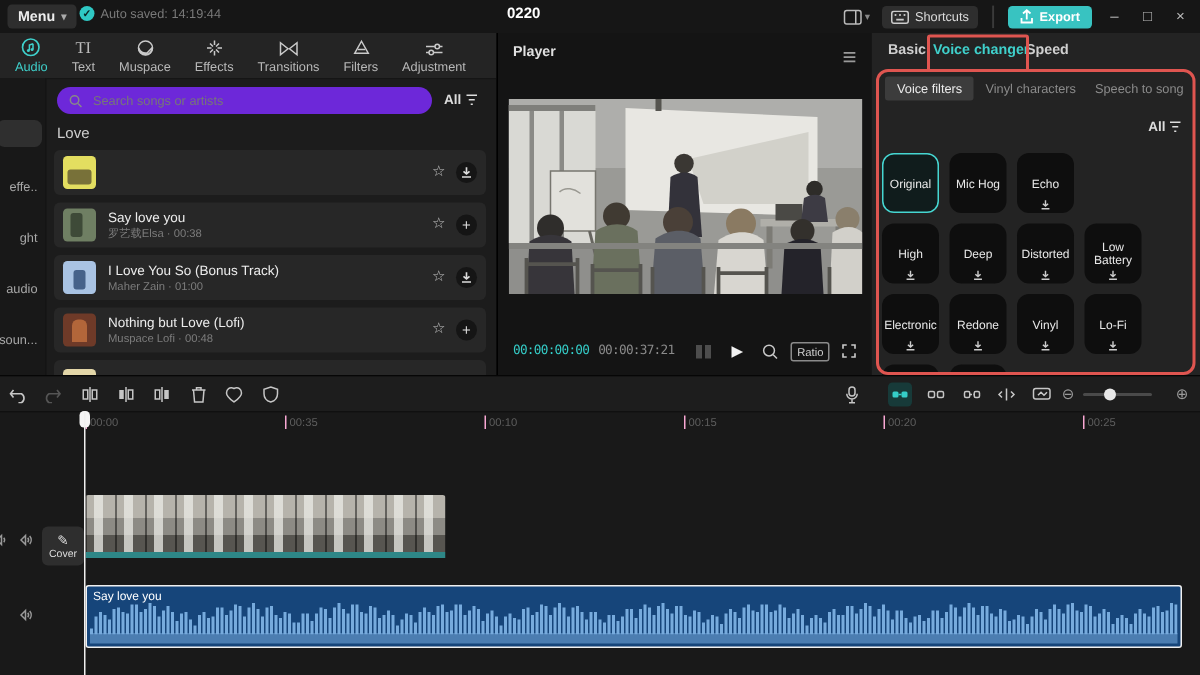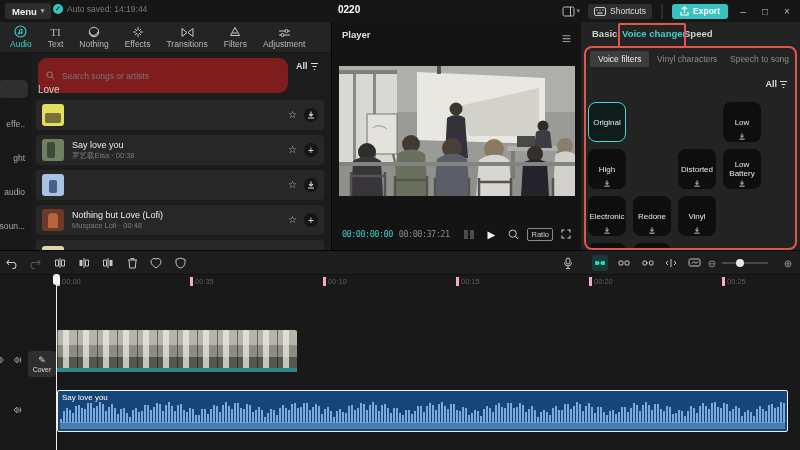--- a/index.html
+++ b/index.html
@@ -31,21 +31,21 @@
   .mtab{display:flex;flex-direction:column;align-items:center;gap:1px;padding:0 8px;color:#b9b9b9;font-size:8.5px}
   .mtab.active{color:#3fd0cb}
   .mtab .mt-ic{height:13px;display:flex;align-items:flex-end}
   .ti-glyph{font-family:"Liberation Serif",serif;font-size:11px;line-height:11px}
 
   #side{left:0;top:30px;width:30px;height:198px;background:#181818;border-right:1px solid #141414}
   .side-item{position:absolute;right:2px;height:18px;display:flex;align-items:center;
              justify-content:flex-end;font-size:8.5px;color:#a8a8a8;padding:0 3px}
   .side-item.pill{background:#2f2f2f;border-radius:5px;width:24px}
 
-  .searchbar{left:38px;top:36px;width:250px;height:35px;background:#7f1d1d;border-radius:9px;
+  .searchbar{left:38px;top:36px;width:250px;height:18px;background:#6d28d9;border-radius:9px;
              display:flex;align-items:center;gap:5px;padding:0 8px;box-sizing:border-box}
   .searchbar input{background:transparent;border:0;outline:none;color:#bbb;font-size:8.5px;width:200px;
                    font-family:"Liberation Sans",sans-serif}
   .searchbar input::placeholder{color:#777}
   .all-filter{display:flex;align-items:center;gap:2px;font-size:9px;font-weight:bold;color:#ddd}
   .section-title{left:38px;top:62px;font-size:10px;color:#cfcfcf}
 
   .song-row{position:absolute;left:36px;width:288px;height:30px;background:#272727;border-radius:4px;
             display:flex;align-items:center;padding:0 6px;box-sizing:border-box;gap:8px}
   .cover{width:22px;height:22px;border-radius:3px;flex:none;position:relative;overflow:hidden}
@@ -91,21 +91,21 @@
   #tl-toolbar{left:0;top:0;width:800px;height:23px;background:#1d1d1d;border-bottom:1px solid #101010;
               display:flex;align-items:center}
   .tlb{position:absolute;top:4px;width:16px;height:16px;display:flex;align-items:center;justify-content:center;color:#c6c6c6}
   .tlb.dim{color:#555}
   .tlb.on{color:#35cdc8}
   .zoomtxt{font-size:10px;color:#9a9a9a}
   .zslider{position:absolute;top:11px;left:722px;width:46px;height:2px;background:#4a4a4a;border-radius:1px}
   .zknob{position:absolute;top:-3px;left:14px;width:8px;height:8px;border-radius:50%;background:#e8e8e8}
 
   #ruler{left:0;top:23px;width:800px;height:16px}
-  .rlabel{position:absolute;top:3px;font-size:7.5px;color:#5d5d5d;border-left:3px solid #f9a8d4;
+  .rlabel{position:absolute;top:3px;font-size:7.5px;color:#5d5d5d;border-left:1px solid #f9a8d4;
           padding-left:2px;line-height:9px}
 
   .gutter-ic{position:absolute;color:#9a9a9a}
   .cover-btn{position:absolute;left:28px;top:100px;width:28px;height:26px;background:#2e2e2e;border-radius:4px;
              display:flex;flex-direction:column;align-items:center;justify-content:center;color:#ddd;font-size:7px;gap:1px}
 
   #vclip{position:absolute;left:57px;top:79px;width:240px;height:55px;border-radius:2px;overflow:hidden}
   .vclip-head{height:13px;background:#2e8787;display:flex;align-items:center;gap:8px;padding:0 4px;
               font-size:7.5px;color:#f2f2f2;white-space:nowrap}
   .filmstrip{height:38px;
@@ -187,21 +187,21 @@
       <span class="mt-ic ti-glyph">TI</span>
       <span>Text</span>
     </div>
     <div class="mtab">
       <span class="mt-ic">
           <svg width="12" height="12" viewBox="0 0 12 12">
             <path d="M1.5 6a4.5 4.5 0 1 0 9-0.3L7.2 9.2A4.5 4.5 0 0 1 1.5 6z" fill="none" stroke="#c9c9c9" stroke-width="1"></path>
             <circle cx="6" cy="6" r="4.7" fill="none" stroke="#c9c9c9" stroke-width="1"></circle>
           </svg>
         </span>
-      <span>Nothing</span>
+      <span>Muspace</span>
     </div>
     <div class="mtab">
       <span class="mt-ic">
           <svg width="12" height="12" viewBox="0 0 12 12">
             <path d="M6 1v3M6 8v3M1 6h3M8 6h3M3 3l2 2M7 7l2 2M9 3L7 5M5 7l-2 2" stroke="#c9c9c9" stroke-width="1" fill="none"></path>
           </svg>
         </span>
       <span>Effects</span>
     </div>
     <div class="mtab">
@@ -280,20 +280,24 @@
          <div class="song-meta">罗艺载Elsa · 00:38</div>
       </div>
     <div class="song-actions">
       <span class="star">☆</span>
       <span class="act-circle">+</span>
     </div>
   </div>
   <div class="song-row" style="top:148px">
     <div class="cover" style="background:#a9c3e3">
         <div style="position:absolute;left:7px;top:6px;width:8px;height:13px;background:#46628a;border-radius:2px"></div>
+      </div>
+    <div>
+        <div class="song-tt">I Love You So (Bonus Track)</div>
+         <div class="song-meta">Maher Zain · 01:00</div>
       </div>
     <div class="song-actions">
       <span class="star">☆</span>
       <span class="act-circle">
           <svg width="8" height="8" viewBox="0 0 8 8">
             <path d="M4 0.5v4.5M2 3.2L4 5l2-1.8M1 7h6" stroke="#ddd" stroke-width="1.1" fill="none"></path>
           </svg>
         </span>
     </div>
   </div>
@@ -411,37 +415,48 @@
   <div class="vall">
     <span>All</span>
     <svg width="9" height="9" viewBox="0 0 9 9">
         <path d="M1 1.5h7M2.5 4.5h4M3.8 7.5h1.4" stroke="#ddd" stroke-width="1.1"></path>
       </svg>
   </div>
 
   <div class="tile sel" style="left:7px;top:80px">
       <span>Original</span>
     </div>
-  <div class="tile" style="left:142px;top:80px">
-      <span>Low</span>
+  <div class="tile" style="left:52px;top:80px">
+      <span>Mic Hog</span>
+    </div>
+  <div class="tile" style="left:97px;top:80px">
+      <span>Echo</span>
     <span class="dl">
         <svg width="7" height="7" viewBox="0 0 8 8">
           <path d="M4 0.5v4.5M2 3.2L4 5l2-1.8M1 7h6" stroke="#ccc" stroke-width="1.1" fill="none"></path>
         </svg>
       </span>
     </div>
 
   <div class="tile" style="left:7px;top:127px">
       <span>High</span>
     <span class="dl">
         <svg width="7" height="7" viewBox="0 0 8 8">
           <path d="M4 0.5v4.5M2 3.2L4 5l2-1.8M1 7h6" stroke="#ccc" stroke-width="1.1" fill="none"></path>
         </svg>
       </span>
     </div>
+  <div class="tile" style="left:52px;top:127px">
+      <span>Deep</span>
+    <span class="dl">
+        <svg width="7" height="7" viewBox="0 0 8 8">
+          <path d="M4 0.5v4.5M2 3.2L4 5l2-1.8M1 7h6" stroke="#ccc" stroke-width="1.1" fill="none"></path>
+        </svg>
+      </span>
+    </div>
   <div class="tile" style="left:142px;top:127px">
       <span>Low Battery</span>
     <span class="dl">
         <svg width="7" height="7" viewBox="0 0 8 8">
           <path d="M4 0.5v4.5M2 3.2L4 5l2-1.8M1 7h6" stroke="#ccc" stroke-width="1.1" fill="none"></path>
         </svg>
       </span>
     </div>
   <div class="tile" style="left:97px;top:127px">
       <span>Distorted</span>
@@ -463,20 +478,28 @@
   <div class="tile" style="left:52px;top:174px">
       <span>Redone</span>
     <span class="dl">
         <svg width="7" height="7" viewBox="0 0 8 8">
           <path d="M4 0.5v4.5M2 3.2L4 5l2-1.8M1 7h6" stroke="#ccc" stroke-width="1.1" fill="none"></path>
         </svg>
       </span>
     </div>
   <div class="tile" style="left:97px;top:174px">
       <span>Vinyl</span>
+    <span class="dl">
+        <svg width="7" height="7" viewBox="0 0 8 8">
+          <path d="M4 0.5v4.5M2 3.2L4 5l2-1.8M1 7h6" stroke="#ccc" stroke-width="1.1" fill="none"></path>
+        </svg>
+      </span>
+    </div>
+  <div class="tile" style="left:142px;top:174px">
+      <span>Lo-Fi</span>
     <span class="dl">
         <svg width="7" height="7" viewBox="0 0 8 8">
           <path d="M4 0.5v4.5M2 3.2L4 5l2-1.8M1 7h6" stroke="#ccc" stroke-width="1.1" fill="none"></path>
         </svg>
       </span>
     </div>
 
   <div class="tile" style="left:7px;top:221px"></div>
   <div class="tile" style="left:52px;top:221px"></div>
 </div>

